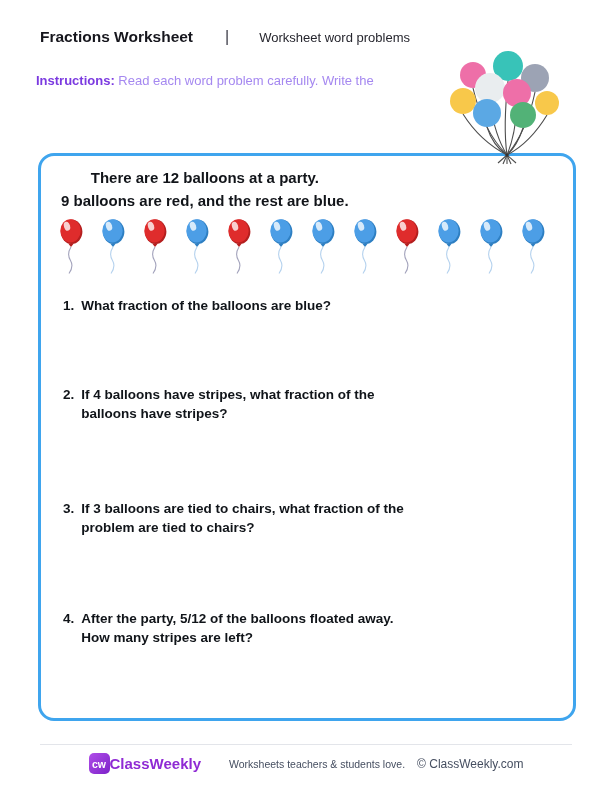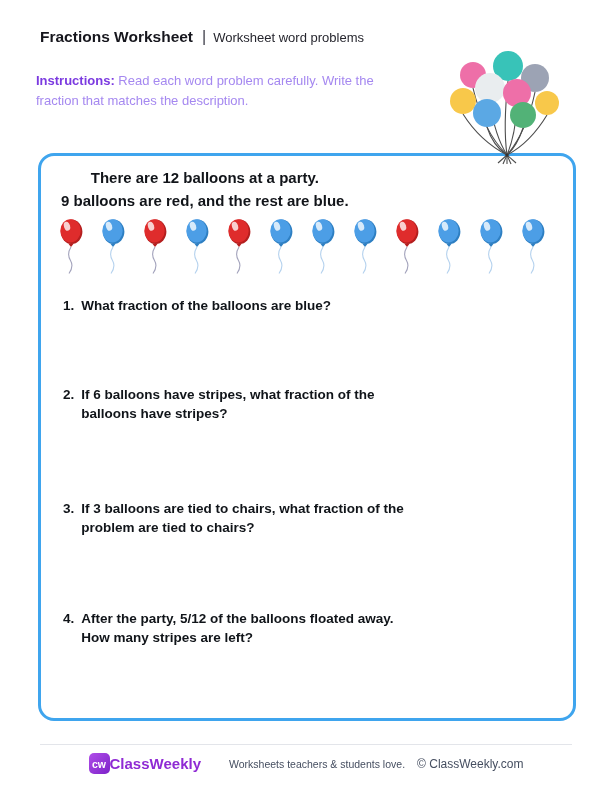--- a/index.html
+++ b/index.html
@@ -8,21 +8,21 @@
     position:relative;
     background:#ffffff;
     font-family:"Liberation Sans", sans-serif;
     overflow:hidden;
     color:#16161d;
   }
 
   
   .header {
     position:absolute; left:40px; top:28px;
-    display:flex; align-items:baseline;
+    display:flex; align-items:baseline;gap:23px;
   }
   .header .title { font-size:15.5px; font-weight:700; color:#16161d; }
   .header .sep   { font-size:16px; font-weight:300; color:#3a3a45; margin:0 7px 0 9px; }
   .header .subtitle { font-size:13px; font-weight:400; color:#26262e; }
 
   
   .instructions {
     position:absolute; left:36px; top:71px;
     font-size:13px; line-height:20px;
   }
@@ -87,21 +87,20 @@
 <body>
 
 <div class="header">
   <span class="title">Fractions Worksheet</span>
   <span class="sep">|</span>
   <span class="subtitle">Worksheet word problems</span>
 </div>
 
 <div class="instructions">
   <div><span class="ins-label">Instructions:</span> <span class="ins-text">Read each word problem carefully. Write the</span></div>
-  <div class="ins-text">fraction that matches the description.</div>
 </div>
 
 <svg class="decor-cluster" width="130" height="120" viewBox="0 0 130 120">
   <g stroke="#4d4d4d" stroke-width="1.1" fill="none">
     <path d="M28,42 Q38,85 62,109"></path>
     <path d="M63,35 Q58,80 62,109"></path>
     <path d="M90,46 Q82,85 62,109"></path>
     <path d="M45,57 Q50,90 62,109"></path>
     <path d="M72,61 Q70,90 62,109"></path>
     <path d="M18,68 Q35,95 62,109"></path>
@@ -224,21 +223,21 @@
     <span>1.</span>
     <span>
       <div>What fraction of the balloons are blue?</div>
       <div></div>
     </span>
   </div>
 
   <div class="q q-2">
     <span>2.</span>
     <span>
-      <div>If 6 balloons have stripes, what fraction of the</div>
+      <div>If 4 balloons have stripes, what fraction of the</div>
       <div>balloons have stripes?</div>
     </span>
   </div>
 
   <div class="q q-3">
     <span>3.</span>
     <span>
       <div>If 3 balloons are tied to chairs, what fraction of the</div>
       <div>problem are tied to chairs?</div>
     </span>

